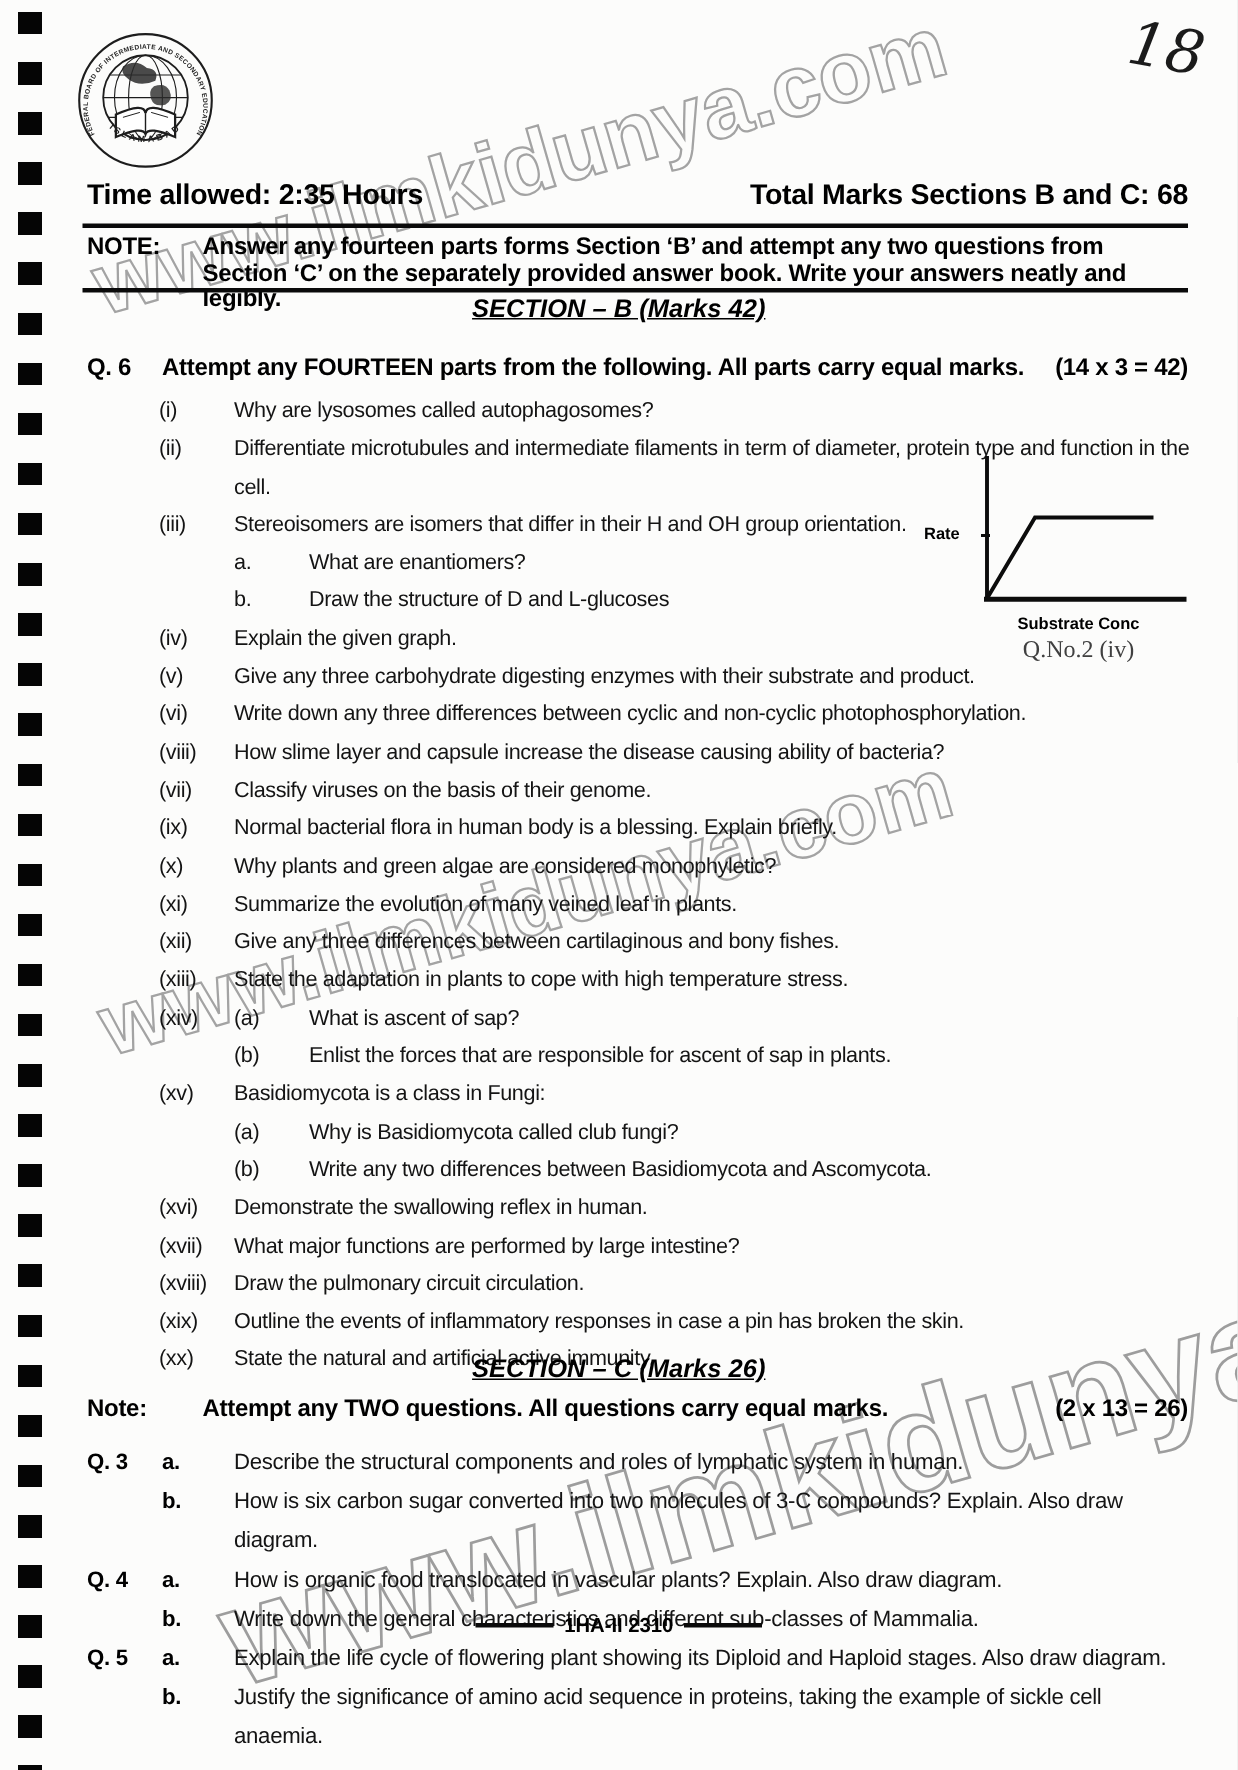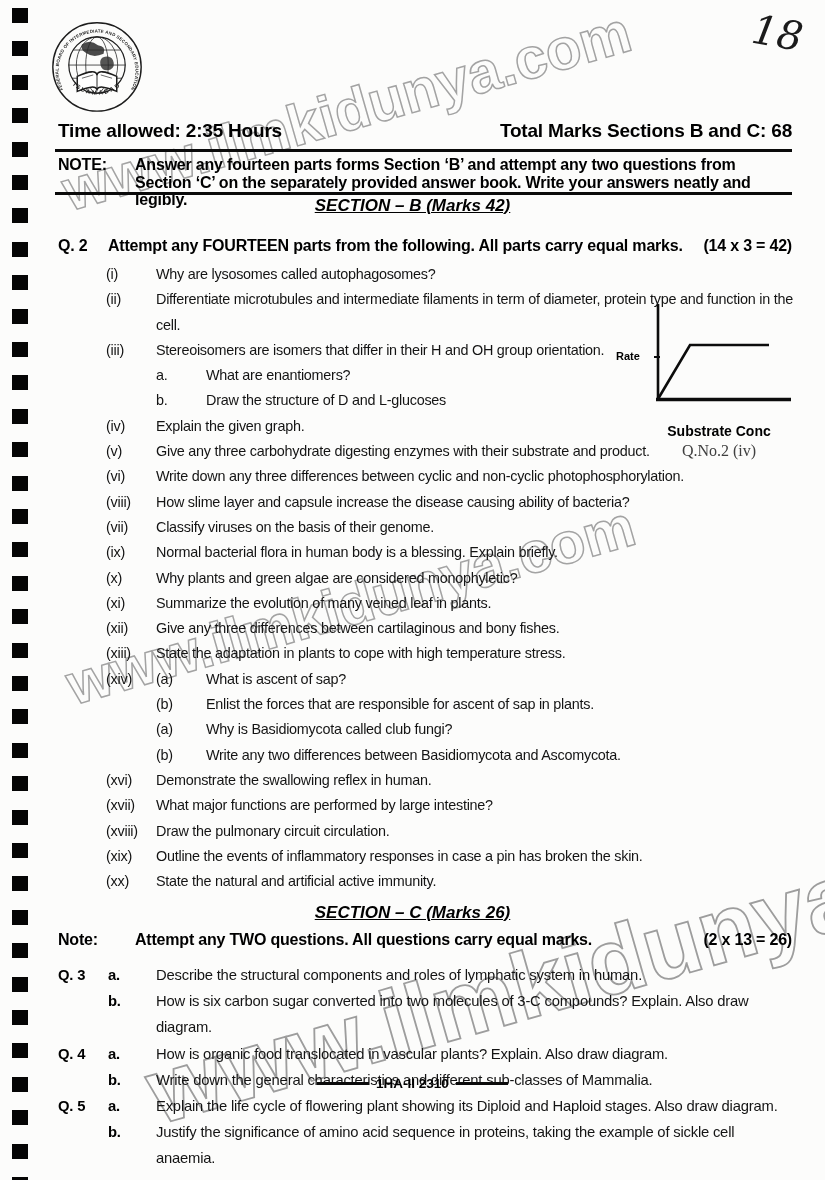--- a/index.html
+++ b/index.html
@@ -55,21 +55,21 @@
   
   .q2-parts{position:absolute;top:262px;left:106px;right:30px;}
   .prow{display:flex;line-height:25.3px;font-size:14.4px;letter-spacing:-.25px;}
   .prow .c-num{flex:0 0 50px;}
   .prow .c-sub{flex:0 0 50px;}
   .prow .c-text{flex:1;max-width:645px;}
   
   .graph{position:absolute;left:640px;top:300px;width:158px;text-align:center;}
   .graph svg{display:block;margin:0 auto;}
   .rate-label{position:absolute;left:-24px;top:50px;font-size:11px;font-weight:700;color:#000;}
-  .x-caption{font-size:14px;font-weight:700;margin-top:17px;color:#000;}
+  .x-caption{font-size:11px;font-weight:700;margin-top:4px;color:#000;}
   .q-caption{font-family:"Liberation Serif",serif;font-size:16px;margin-top:3px;color:#404040;}
   
   .c-note{
     position:absolute;top:931px;left:58px;right:33px;display:flex;
     font-size:16px;font-weight:700;color:#000;letter-spacing:-.2px;
   }
   .c-note .note-label{flex:0 0 77px;}
   .c-note .marks{margin-left:auto;white-space:nowrap;}
   .c-questions{position:absolute;top:962px;left:58px;right:33px;}
   .crow{display:flex;line-height:26.2px;font-size:14.8px;letter-spacing:-.2px;}
@@ -144,21 +144,21 @@
   <div class="note-row">
     <span class="note-label">NOTE:</span>
     <span>Answer any fourteen parts forms Section ‘B’ and attempt any two questions from Section ‘C’ on the separately provided answer book. Write your answers neatly and legibly.</span>
   </div>
 
   <div class="rule rule2"></div>
 
   <div class="sec-heading secb"><span>SECTION – B (Marks 42)</span></div>
 
   <div class="q2-header">
-    <span class="q-col">Q. 2</span>
+    <span class="q-col">Q. 6</span>
     <span>Attempt any FOURTEEN parts from the following. All parts carry equal marks.</span>
     <span class="marks">(14 x 3 = 42)</span>
   </div>
 
   <div class="q2-parts">
       <div class="prow">
     <span class="c-num">(i)</span>
 
     <span class="c-text">Why are lysosomes called autophagosomes?</span>
   </div>
@@ -234,20 +234,25 @@
   </div>
       <div class="prow">
     <span class="c-num">(xiv)</span>
     <span class="c-sub">(a)</span>
     <span class="c-text">What is ascent of sap?</span>
   </div>
       <div class="prow">
     <span class="c-num"></span>
     <span class="c-sub">(b)</span>
     <span class="c-text">Enlist the forces that are responsible for ascent of sap in plants.</span>
+  </div>
+      <div class="prow">
+    <span class="c-num">(xv)</span>
+
+    <span class="c-text">Basidiomycota is a class in Fungi:</span>
   </div>
       <div class="prow">
     <span class="c-num"></span>
     <span class="c-sub">(a)</span>
     <span class="c-text">Why is Basidiomycota called club fungi?</span>
   </div>
       <div class="prow">
     <span class="c-num"></span>
     <span class="c-sub">(b)</span>
     <span class="c-text">Write any two differences between Basidiomycota and Ascomycota.</span>

